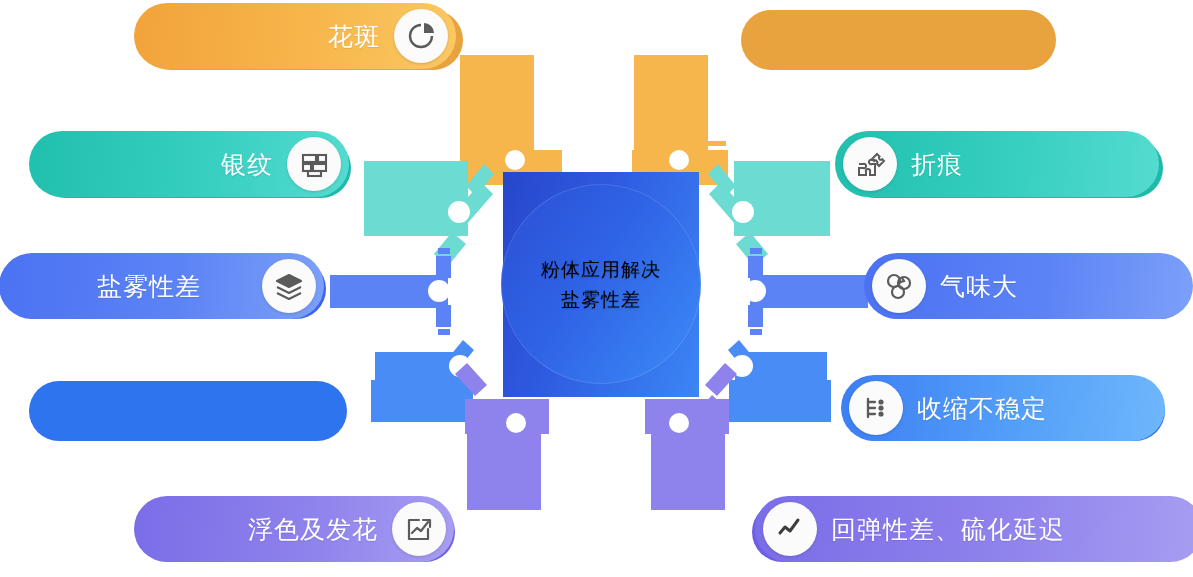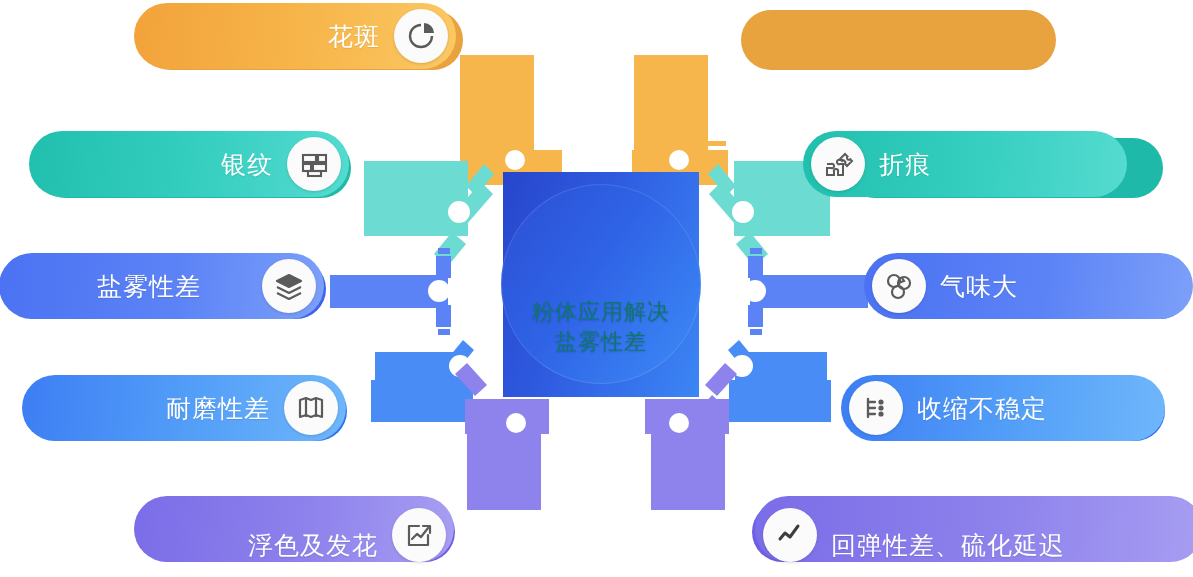--- a/index.html
+++ b/index.html
@@ -26,23 +26,22 @@
     background:linear-gradient(110deg,#2746CB 0%,#2E5AE0 40%,#3C86F5 100%);
   }
   .hub .hub-circle{
     position:absolute;left:-2px;top:12px;width:200px;height:200px;border-radius:50%;
     background:linear-gradient(125deg,#2C4FD4 0%,#2F63E6 45%,#3D8CF7 100%);
     box-shadow:inset 0 0 0 1px rgba(255,255,255,.12);
   }
   .hub .hub-text{
     position:absolute;left:0;top:0;width:196px;height:225px;
     display:flex;flex-direction:column;align-items:center;justify-content:center;
-    color:#0f766e;font-size:22px;line-height:30px;letter-spacing:1px;text-align:center;
+    color:#000000;font-size:19px;line-height:30px;letter-spacing:1px;text-align:center;
     text-shadow:0 1px 2px rgba(0,0,0,.18);
-    margin-top:42px;
   }
 
   
   .pill{
     position:absolute;z-index:5;
     height:66px;border-radius:33px;
     display:flex;align-items:center;
     box-sizing:border-box;
   }
   .pill .label{
@@ -71,21 +70,21 @@
 
   
   .t-orange{background:linear-gradient(95deg,#F2A33A 0%,#F7B64B 55%,#FBC863 100%);}
   .p-orange{background:#E8A33E;}
   .t-teal{background:linear-gradient(95deg,#21BFAE 0%,#36CFC0 55%,#55DBD0 100%);}
   .p-teal{background:#1FB9A9;}
   .t-blue{background:linear-gradient(95deg,#4B72F2 0%,#5C83F6 55%,#7CA0F9 100%);}
   .p-blue{background:#3D63EE;}
   .t-blue2{background:linear-gradient(95deg,#3D7EF4 0%,#54A0F8 55%,#6FB6FB 100%);}
   .p-blue2{background:#2F74EF;}
-  .t-purple{background:linear-gradient(95deg,#7A6DE8 0%,#8E82EC 55%,#A79EF2 100%);align-items:flex-end;}
+  .t-purple{background:linear-gradient(95deg,#7A6DE8 0%,#8E82EC 55%,#A79EF2 100%);}
   .p-purple{background:#6E60E2;}
 </style>
 </head>
 <body>
 
 <div id="stage">
 
   <svg id="connectors" viewBox="0 0 1193 577" width="1193" height="577">
 
     <g>
@@ -195,21 +194,21 @@
         <rect x="6" y="8" width="13" height="7"></rect>
         <rect x="21" y="8" width="8" height="7"></rect>
         <rect x="6" y="17" width="8" height="7"></rect>
         <rect x="16" y="17" width="13" height="7"></rect>
         <rect x="11" y="24" width="13" height="5"></rect>
       </svg>
     </span>
   </div>
 
   <div class="plate p-teal" style="left:845px;top:138px;width:318px;"></div>
-  <div class="pill right t-teal" style="left:803px;top:131px;width:324px;">
+  <div class="pill right t-teal" style="left:835px;top:131px;width:324px;">
     <span class="badge">
       <svg width="34" height="34" viewBox="0 0 34 34" fill="none" stroke="#5b5b5b" stroke-width="2">
         <path d="M6 17h4a2.2 2.2 0 1 1 0 4H6v7h7v-3a2.2 2.2 0 1 1 4 0v3h5V17h-3a2.2 2.2 0 1 1 0-4h3"></path>
         <path d="M19 12l5-5 2.5 2.5a1.9 1.9 0 1 0 2.7 2.7L31 14l-5 5-2.2-2.2a1.9 1.9 0 1 0-2.7-2.7z"></path>
       </svg>
     </span>
     <span class="label">折痕</span>
   </div>
 
   <div class="plate p-blue" style="left:6px;top:259px;width:320px;"></div>
@@ -231,29 +230,20 @@
         <circle cx="12" cy="12" r="6"></circle>
         <circle cx="22" cy="14" r="6"></circle>
         <circle cx="16" cy="23" r="6"></circle>
         <path d="M20 9l2 3-3 1" stroke-linecap="round"></path>
       </svg>
     </span>
     <span class="label">气味大</span>
   </div>
 
   <div class="plate p-blue2" style="left:29px;top:381px;width:318px;"></div>
-  <div class="pill left t-blue2" style="left:22px;top:375px;width:324px;">
-    <span class="label">耐磨性差</span>
-    <span class="badge">
-      <svg width="34" height="34" viewBox="0 0 34 34" fill="none" stroke="#5b5b5b" stroke-width="2.2" stroke-linejoin="round">
-        <path d="M6 9l6-2 5 2 5-2 6 2v17l-6-2-5 2-5-2-6 2z"></path>
-        <path d="M12 7v19M22 7v19"></path>
-      </svg>
-    </span>
-  </div>
 
   <div class="plate p-blue2" style="left:847px;top:381px;width:318px;"></div>
   <div class="pill right t-blue2" style="left:841px;top:375px;width:324px;font-family:Liberation Serif, serif;">
     <span class="badge">
       <svg width="34" height="34" viewBox="0 0 34 34" fill="none" stroke="#5b5b5b" stroke-width="2.3" stroke-linecap="round">
         <path d="M9 8v18"></path>
         <path d="M9 11h7M9 17h7M9 23h7"></path>
         <circle cx="22" cy="11" r="2.6" fill="#5b5b5b" stroke="none"></circle>
         <circle cx="22" cy="17" r="2.6" fill="#5b5b5b" stroke="none"></circle>
         <circle cx="22" cy="23" r="2.6" fill="#5b5b5b" stroke="none"></circle>

